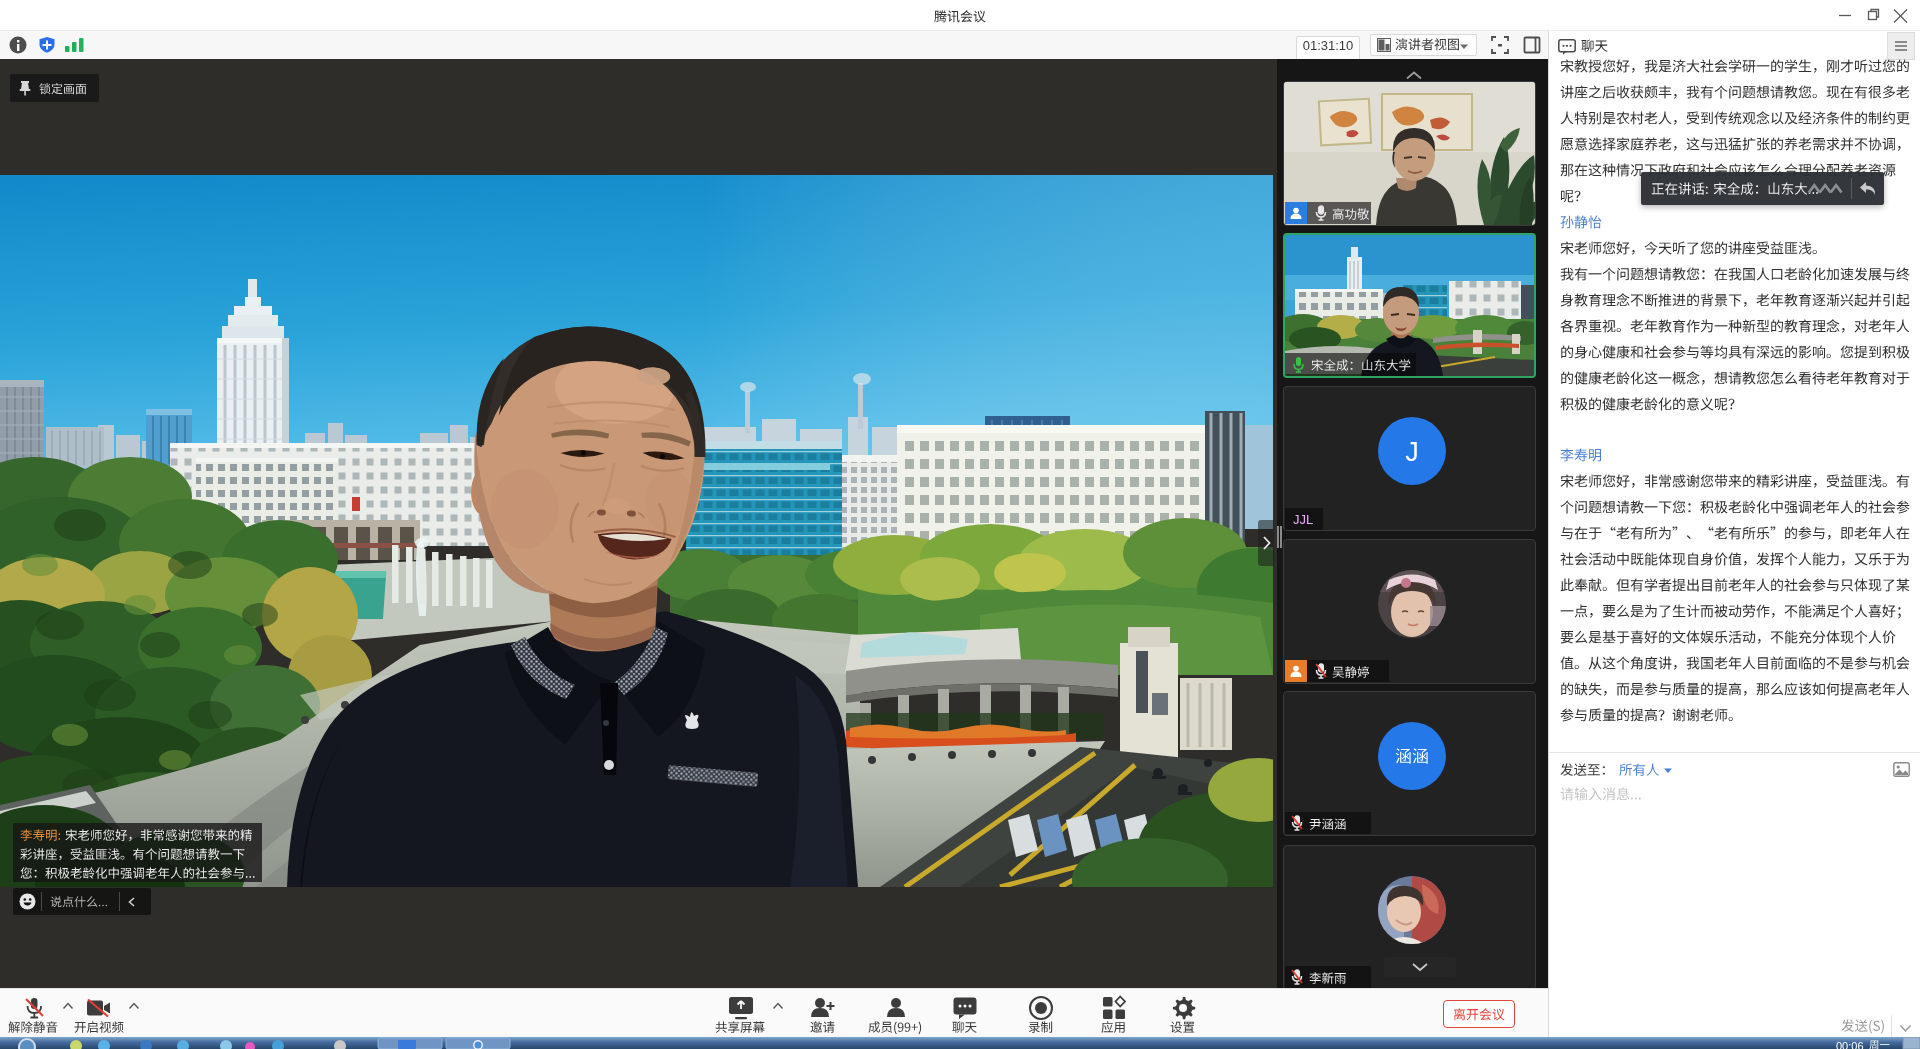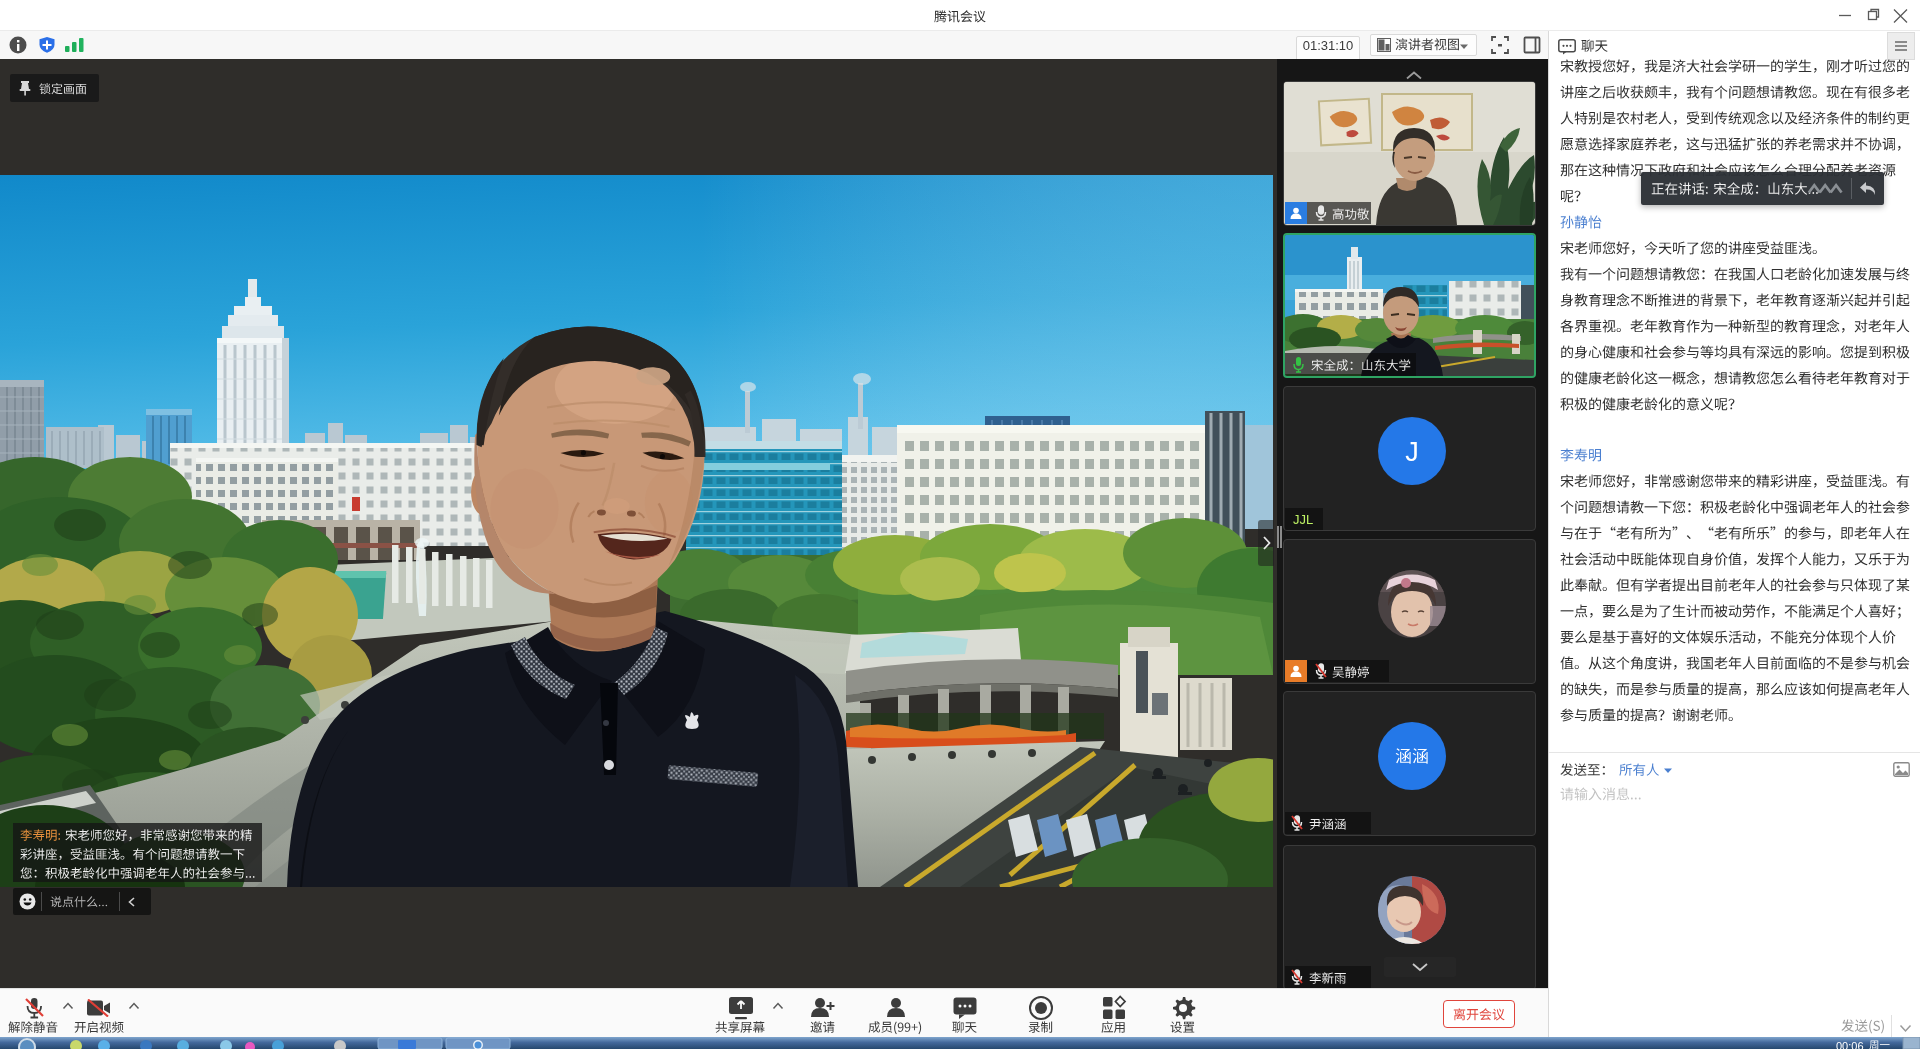--- a/index.html
+++ b/index.html
@@ -766,21 +766,21 @@
           <use href="#g5b66" x="700"></use>
         </g>
       </svg>
     </div>
     <div class="ab" style="left:6px;top:327px;width:253px;height:145px;background:#222222;border:1px solid #3a3a3a;border-radius:4px;overflow:hidden">
       <svg class="ab" style="left:0px;top:0px" width="251" height="143">
         <circle cx="128" cy="64" r="34" fill="#2478e8"></circle>
         <text x="128" y="74" font-family="Liberation Sans" font-size="27" fill="#fff" text-anchor="middle">J</text>
       </svg>
       <div class="ab" style="left:1px;top:121px;width:38px;height:22px;background:rgba(10,10,10,0.62)"></div>
-      <div class="ab" style="left:9px;top:125px;color:#bef264;font-size:13px">JJL</div>
+      <div class="ab" style="left:9px;top:125px;color:#f0abfc;font-size:13px">JJL</div>
     </div>
     <div class="ab" style="left:6px;top:480px;width:253px;height:145px;background:#222222;border:1px solid #3a3a3a;border-radius:4px;overflow:hidden">
       <svg class="ab" style="left:0px;top:0px" width="251" height="143" viewBox="0 0 251 143">
         <g>
           <clipPath id="av4">
             <circle cx="128" cy="64" r="34"></circle>
           </clipPath>
           <g clip-path="url(#av4)">
             <rect x="94" y="30" width="68" height="68" fill="#4a4243"></rect>
             <rect x="94" y="30" width="68" height="22" fill="#5e5254"></rect>

